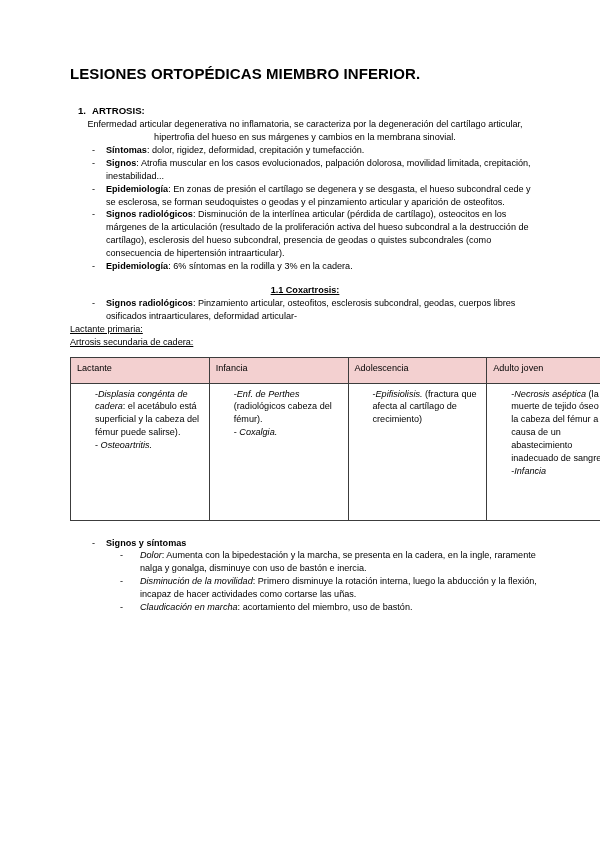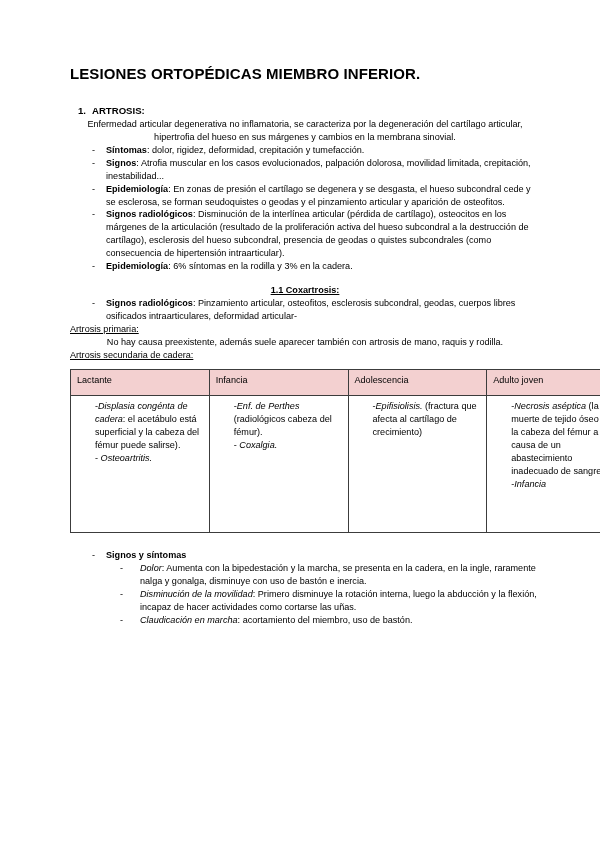--- a/index.html
+++ b/index.html
@@ -162,22 +162,21 @@
 
   <p class="underline-heading bold">1.1 Coxartrosis:</p>
 
   <ul class="dash-list">
     <li>
       <span class="dash">-</span>
       <b>Signos radiológicos</b><span>: </span><span>Pinzamiento articular, osteofitos, esclerosis subcondral, geodas, cuerpos libres osificados intraarticulares, deformidad articular-</span>
     </li>
   </ul>
 
-  <p class="underline-heading">Artrosis primaria:</p>
-  <p class="para">No hay causa preexistente, además suele aparecer también con artrosis de mano, raquis y rodilla.</p>
+  <p class="underline-heading">Lactante primaria:</p>
   <p class="underline-heading">Artrosis secundaria de cadera:</p>
 
   <div class="spacer-sm"></div>
 
   <table class="pathology-table">
     <thead>
       <tr>
         <th>Lactante</th>
         <th>Infancia</th>
         <th>Adolescencia</th>

